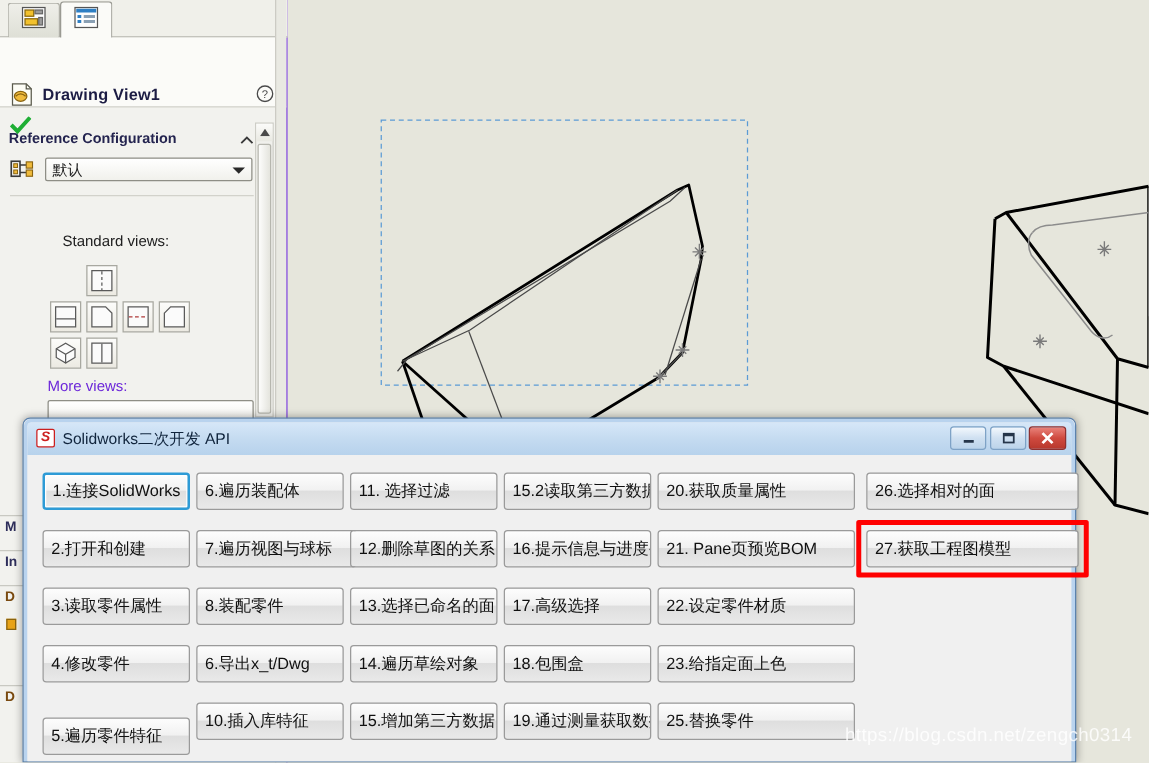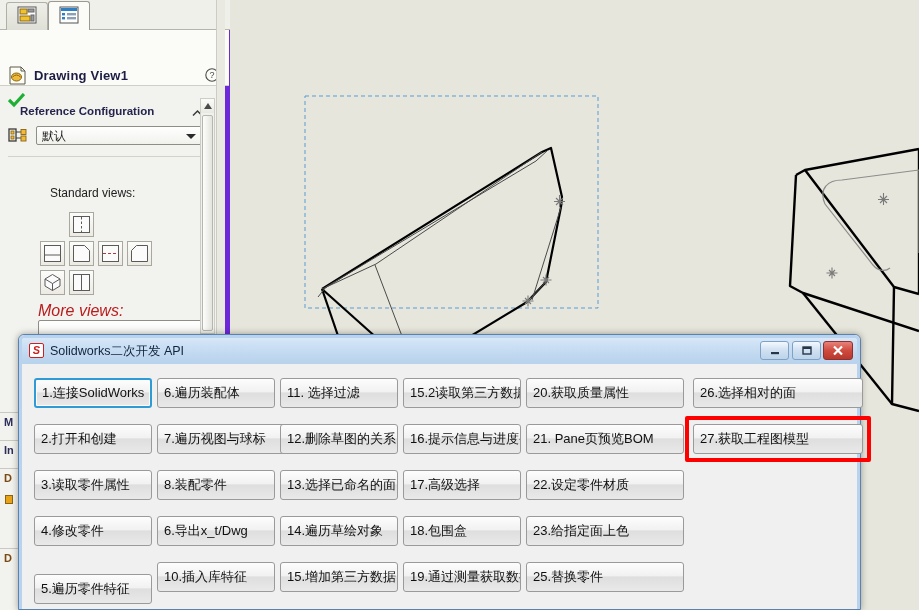--- a/index.html
+++ b/index.html
@@ -16,21 +16,21 @@
   #canvas-area {
     position: absolute; left: 230px; top: 0; width: 689px; height: 610px;
     background: #e6e6dc;
   }
   #canvas-svg { position: absolute; left: 0; top: 0; }
 
   
   #left-panel {
     position: absolute; left: 0; top: 0; width: 230px; height: 610px;
     background: #f2f2ee;
-    border-right: 5px solid #6d28d9;
+    border-right: 1px solid #6d28d9;
   }
   #tabstrip {
     position: absolute; left: 0; top: 0; width: 230px; height: 30px;
     background: #f0f0ea;
     border-bottom: 1px solid #b5b5ae;
   }
   .tab {
     position: absolute; top: 2px; width: 42px; height: 28px;
     background: linear-gradient(#f6f6f2, #e2e2da);
     border: 1px solid #b0b0a8; border-bottom: none;
@@ -54,21 +54,21 @@
   #view-doc-icon { position: absolute; left: 8px; top: 36px; }
   #help-icon { position: absolute; right: 10px; top: 38px; }
   #ok-check {
     position: absolute; left: 8px; top: 63px;
     color: #1faf35; font-size: 17px; font-weight: bold; line-height: 1;
   }
 
   .section-head {
     position: absolute; left: 0; width: 229px; height: 22px;
     font-size: 11.5px; font-weight: bold; color: #24244f;
-    padding-left: 20px; line-height: 22px;
+    padding-left: 7px; line-height: 22px;
   }
   .chev {
     position: absolute; right: 26px; top: 4px;
     width: 11px; height: 11px; color: #333;
   }
   #sec-refconf { top: 100px; }
   #sec-orient  { top: 163px; }
   .divider {
     position: absolute; left: 8px; width: 195px; height: 1px; background: #d2d2cb;
   }
@@ -91,21 +91,21 @@
     font-size: 12px; color: #202020; margin-left: 12px;
   }
   .vbtn {
     position: absolute; width: 25px; height: 25px;
     background: linear-gradient(#fcfcfa, #eceae2);
     border: 1px solid #a8a8a0;
   }
   .vbtn svg { display: block; }
   #more-views-label {
     position: absolute; left: 38px; top: 302px;
-    font-size: 16px; color: #b91c1c; font-style: italic;
+    font-size: 12px; color: #6d28d9;
   }
   #more-views-combo {
     position: absolute; left: 38px; top: 320px; width: 165px; height: 19px;
     background: linear-gradient(#ffffff, #f1f1ec);
     border: 1px solid #8e8e86; border-radius: 2px;
   }
 
   
   .ghost-text {
     position: absolute; left: 4px;
@@ -460,13 +460,14 @@
           <div class="gbtn" style="left: 504px; top: 152px; width: 158px;">23.给指定面上色</div>
           <div class="gbtn" style="left: 504px; top: 198px; width: 158px;">25.替换零件</div>
           <div class="gbtn" style="left: 671px; top: 14px; width: 170px;">26.选择相对的面</div>
           <div class="gbtn" style="left: 671px; top: 60px; width: 170px;">27.获取工程图模型</div>
         </div>
       <div id="focus-ring" style="left: 663px; top: 52px; width: 186px; height: 46px; border-color: rgb(255, 0, 0);"></div>
 
     </div>
   </div>
 
+  <div id="watermark">https://blog.csdn.net/zengch0314</div>
 </div>
 
 </body></html>

